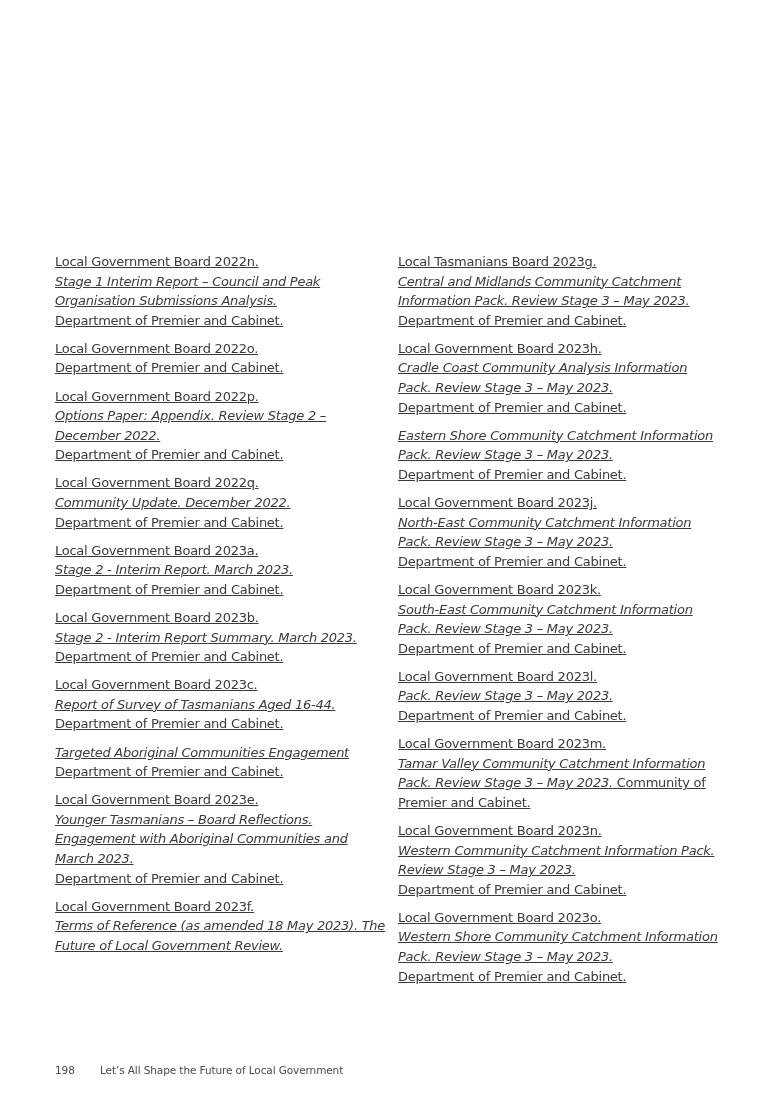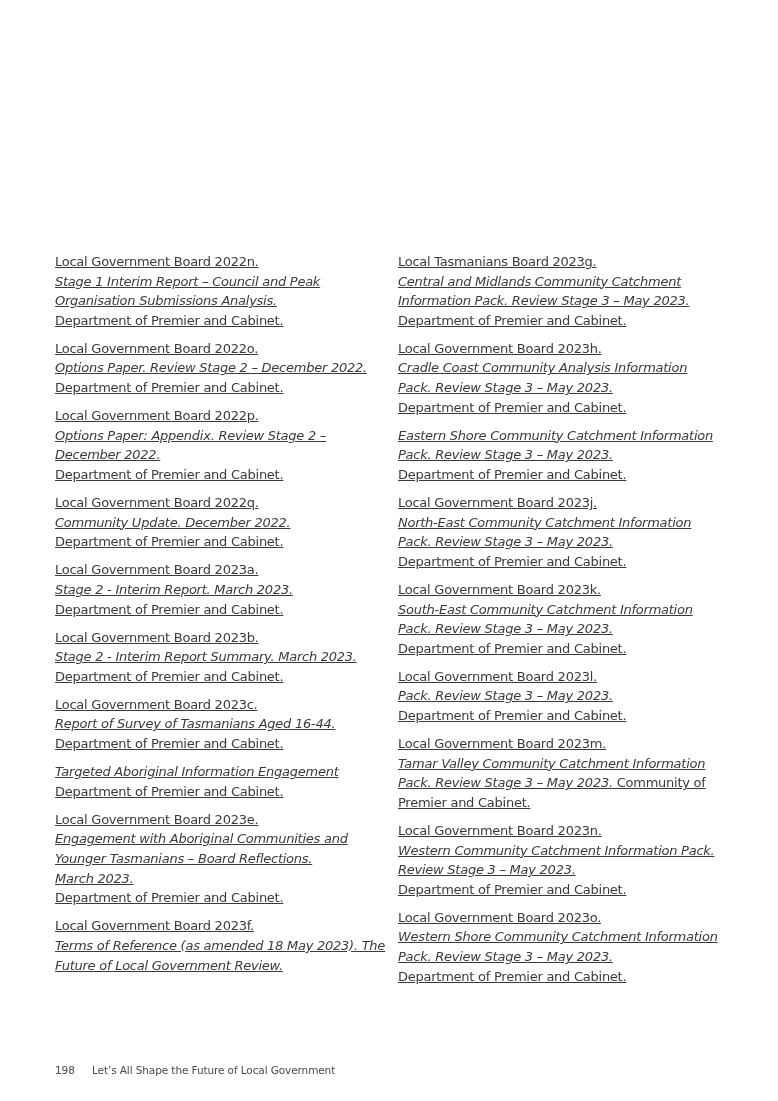--- a/index.html
+++ b/index.html
@@ -6,35 +6,34 @@
   body { width: 778px; height: 1101px; position: relative; overflow: hidden;
          font-family: "DejaVu Sans", sans-serif; color: #3a3a3a; }
   .col { position: absolute; top: 252px; width: 330px; }
   #col-left { left: 55px; }
   #col-right { left: 398px; }
   .ref { margin: 0 0 8.5px 0; font-size: 13px; line-height: 19.6px; letter-spacing: -0.25px; text-decoration: underline; }
   .ref .line { display: block; white-space: nowrap; }
   .ref .it { font-style: italic; }
   .footer { position: absolute; left: 55px; top: 1064px; font-size: 10.5px; color: #4a4a4a;
             letter-spacing: -0.1px; white-space: nowrap; }
-  .footer .pg { margin-right: 14px; }
+  .footer .pg { margin-right: 22px; }
 </style>
 </head>
 <body>
 
 <div id="col-left" class="col">
     <p class="ref">
       <span class="line"><span>Local Government Board 2022n.</span></span>
       <span class="line"><span class="it">Stage 1 Interim Report – Council and Peak</span></span>
       <span class="line"><span class="it">Organisation Submissions Analysis.</span></span>
       <span class="line"><span>Department of Premier and Cabinet.</span></span>
     </p>
     <p class="ref">
       <span class="line"><span>Local Government Board 2022o.</span></span>
-      <span class="line"><span class="it">Options Paper. Review Stage 2 – December 2022.</span></span>
       <span class="line"><span>Department of Premier and Cabinet.</span></span>
     </p>
     <p class="ref">
       <span class="line"><span>Local Government Board 2022p.</span></span>
       <span class="line"><span class="it">Options Paper: Appendix. Review Stage 2 –</span></span>
       <span class="line"><span class="it">December 2022.</span></span>
       <span class="line"><span>Department of Premier and Cabinet.</span></span>
     </p>
     <p class="ref">
       <span class="line"><span>Local Government Board 2022q.</span></span>
@@ -50,27 +49,27 @@
       <span class="line"><span>Local Government Board 2023b.</span></span>
       <span class="line"><span class="it">Stage 2 - Interim Report Summary. March 2023.</span></span>
       <span class="line"><span>Department of Premier and Cabinet.</span></span>
     </p>
     <p class="ref">
       <span class="line"><span>Local Government Board 2023c.</span></span>
       <span class="line"><span class="it">Report of Survey of Tasmanians Aged 16-44.</span></span>
       <span class="line"><span>Department of Premier and Cabinet.</span></span>
     </p>
     <p class="ref">
-      <span class="line"><span class="it">Targeted Aboriginal Information Engagement</span></span>
+      <span class="line"><span class="it">Targeted Aboriginal Communities Engagement</span></span>
       <span class="line"><span>Department of Premier and Cabinet.</span></span>
     </p>
     <p class="ref">
       <span class="line"><span>Local Government Board 2023e.</span></span>
+      <span class="line"><span class="it">Younger Tasmanians – Board Reflections.</span></span>
       <span class="line"><span class="it">Engagement with Aboriginal Communities and</span></span>
-      <span class="line"><span class="it">Younger Tasmanians – Board Reflections.</span></span>
       <span class="line"><span class="it">March 2023.</span></span>
       <span class="line"><span>Department of Premier and Cabinet.</span></span>
     </p>
     <p class="ref">
       <span class="line"><span>Local Government Board 2023f.</span></span>
       <span class="line"><span class="it">Terms of Reference (as amended 18 May 2023). The</span></span>
       <span class="line"><span class="it">Future of Local Government Review.</span></span>
     </p>
   </div>
 <div id="col-right" class="col">

